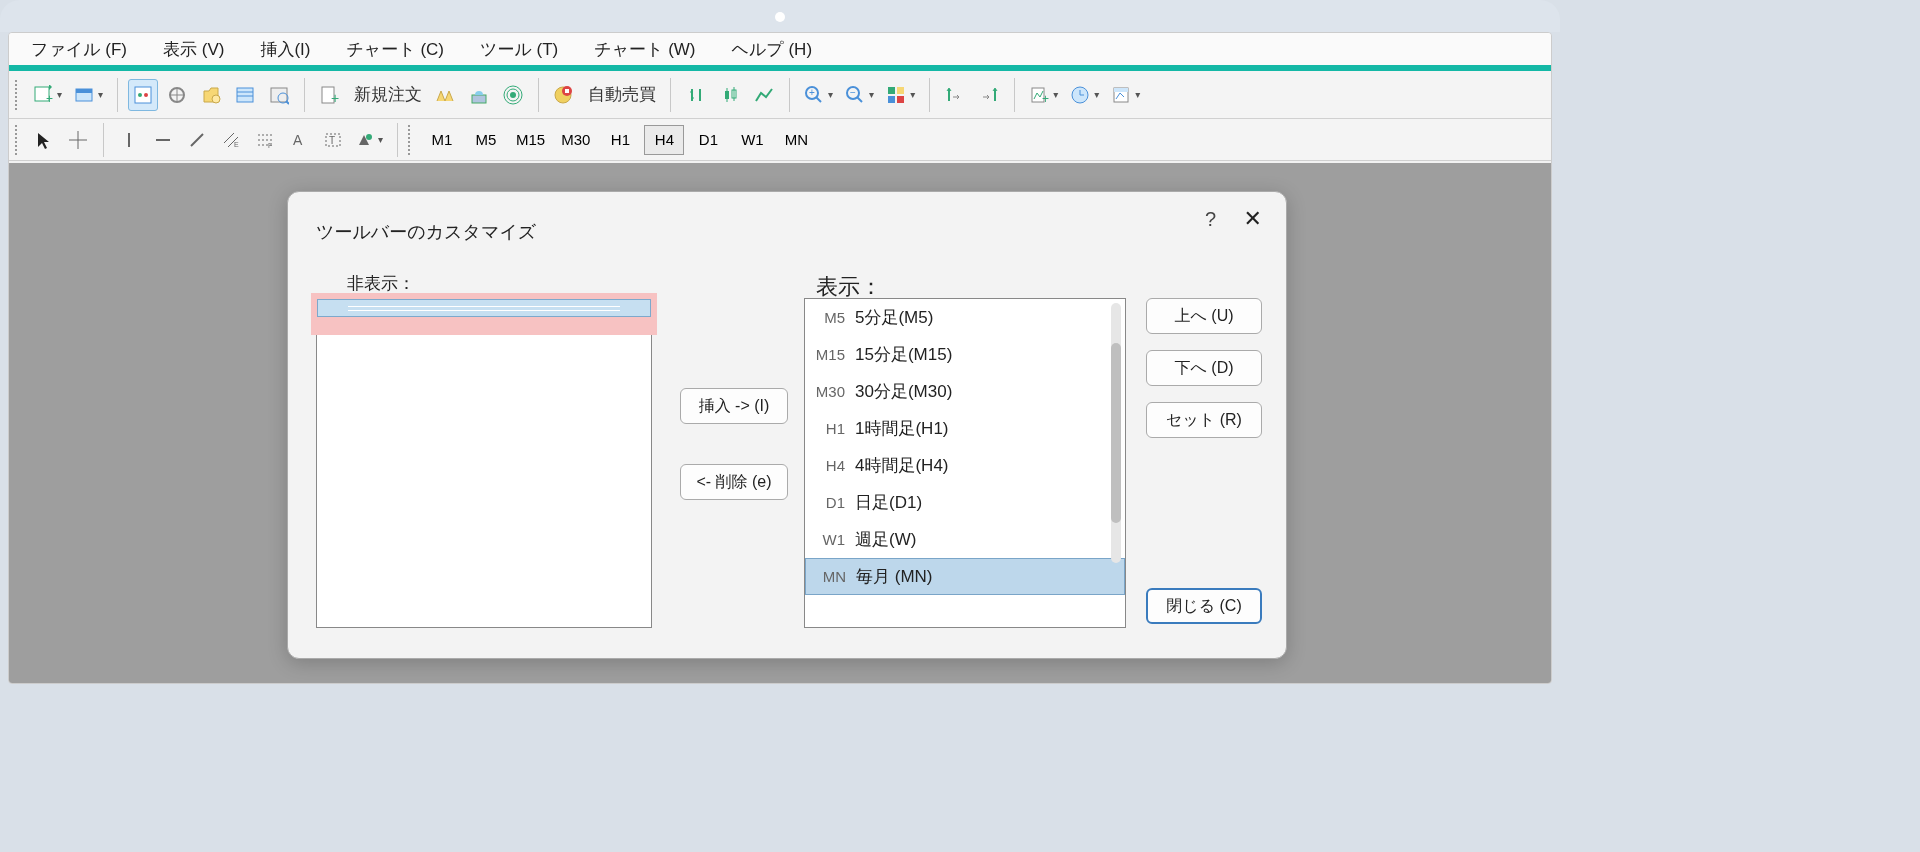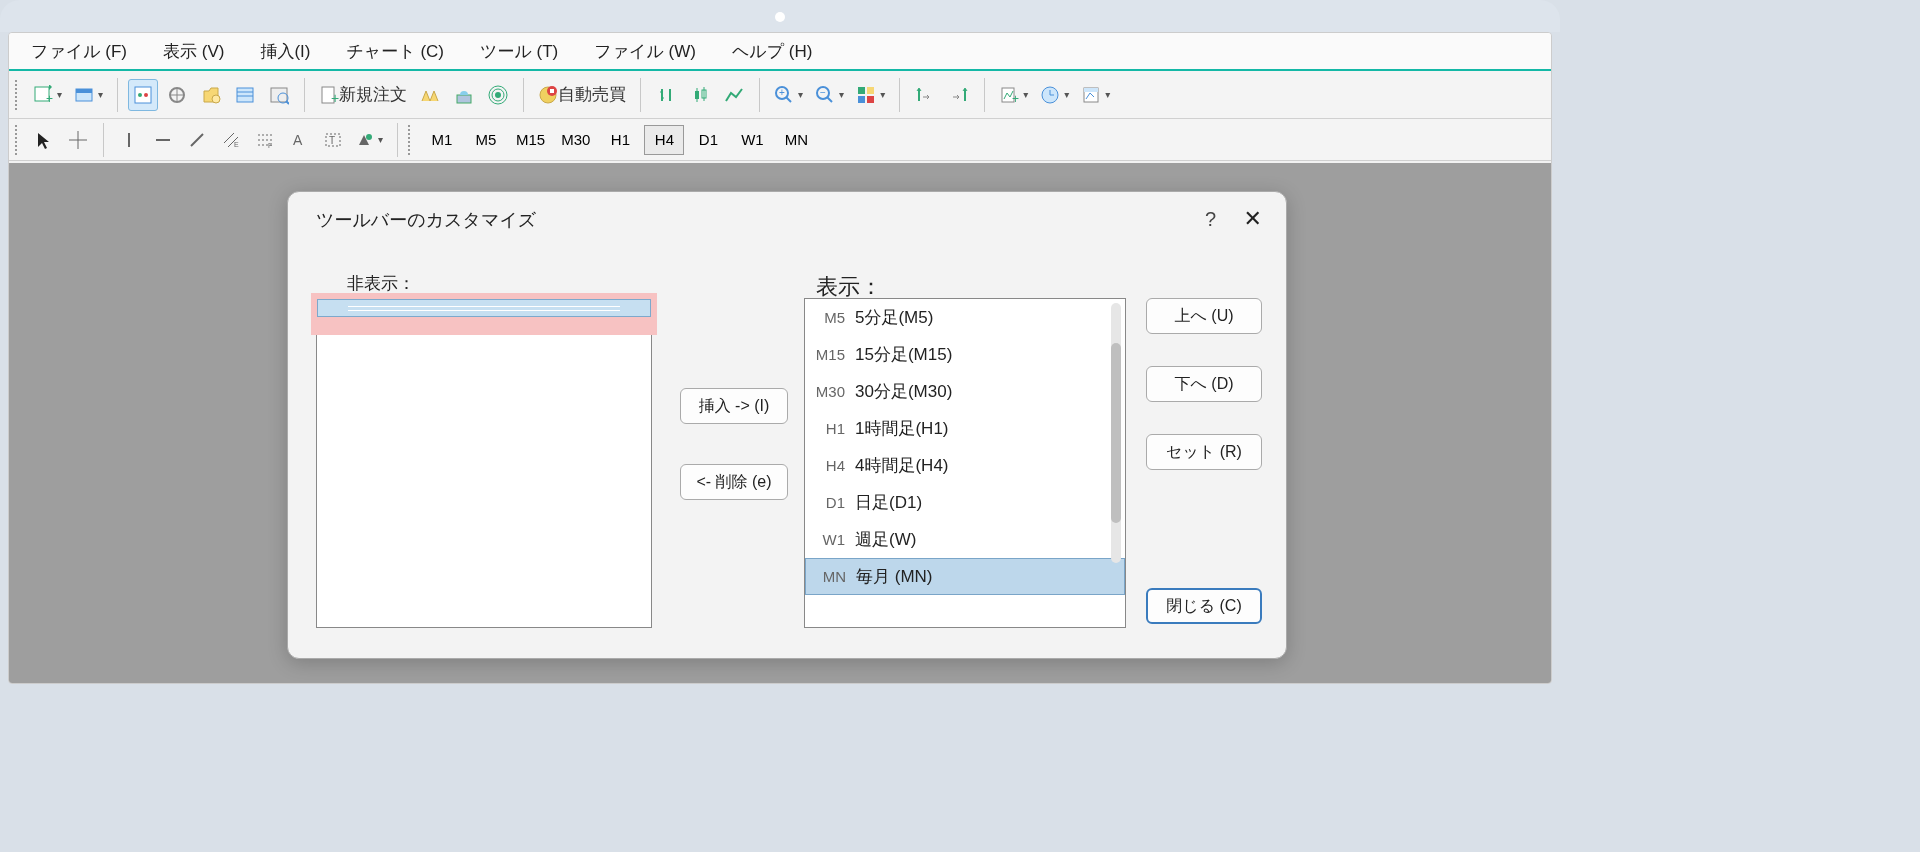--- a/index.html
+++ b/index.html
@@ -3,38 +3,38 @@
 <meta charset="utf-8">
 <style>
 * { box-sizing: border-box; margin: 0; padding: 0; font-family: "Meiryo", "Yu Gothic", sans-serif; }
 body { background: #d9e0e8; width: 1560px; height: 692px; position: relative; overflow: hidden; }
 
 .window-chrome { position: absolute; top: 0; left: 0; right: 0; height: 32px; background: #dde4ec; border-radius: 20px 20px 0 0; }
 .window-dot { position: absolute; top: 12px; left: 50%; transform: translateX(-50%); width: 10px; height: 10px; background: #fff; border-radius: 50%; }
 
 .app { position: absolute; top: 32px; left: 8px; right: 8px; bottom: 8px; background: #f2f2f2; border: 1px solid #ccc; border-radius: 4px; overflow: hidden; }
 
-.menubar { height: 38px; background: #fafafa; border-bottom: 2px solid #14b8a6; display: flex; align-items: center; padding: 0 4px; font-size: 17px; color: #222; }
+.menubar { height: 38px; background: #fafafa; border-bottom: 6px solid #14b8a6; display: flex; align-items: center; padding: 0 4px; font-size: 17px; color: #222; }
 .menubar span { padding: 0 18px; cursor: default; }
 
 .toolbar { height: 48px; background: #f4f4f4; border-bottom: 1px solid #d0d0d0; display: flex; align-items: center; padding: 0 6px; gap: 4px; }
 .toolbar2 { height: 42px; background: #f4f4f4; border-bottom: 1px solid #d0d0d0; display: flex; align-items: center; padding: 0 6px; gap: 4px; }
 .tb-sep { width: 1px; height: 34px; background: #c8c8c8; margin: 0 6px; }
 .tb-handle { width: 6px; height: 30px; border-left: 2px dotted #999; margin-right: 4px; }
 .tb-btn { min-width: 30px; height: 32px; display: flex; align-items: center; justify-content: center; padding: 0 4px; border-radius: 3px; }
 .tb-btn.active { background: #d4e9fa; border: 1px solid #7fb8e0; }
 .tb-btn.dd::after { content: "▾"; font-size: 10px; color: #555; margin-left: 4px; }
-.tb-label { font-size: 17px; color: #333; margin-left: 0; }
+.tb-label { font-size: 17px; color: #333; margin-left: 15px; }
 .tf-btn { min-width: 40px; height: 30px; display: flex; align-items: center; justify-content: center; font-size: 15px; color: #000000; padding: 0 6px; }
 .tf-btn.active { border: 1px solid #999; background: #eaeaea; }
 
 .canvas { position: absolute; top: 130px; left: 0; right: 0; bottom: 0; background: #9e9e9e; }
 
 .dialog { position: absolute; top: 158px; left: 278px; width: 1000px; height: 468px; background: #f3f3f3; border: 1px solid #aaa; border-radius: 12px; box-shadow: 0 4px 20px rgba(0,0,0,0.2); }
-.dlg-title { position: absolute; top: 16px; left: 28px; font-size: 18px; color: #222; }
+.dlg-title { position: absolute; top: 28px; left: 28px; font-size: 18px; color: #222; }
 .dlg-help { position: absolute; top: 16px; right: 70px; font-size: 20px; color: #444; cursor: default; }
 .dlg-close { position: absolute; top: 14px; right: 24px; font-size: 22px; color: #222; cursor: default; font-weight: 300; }
 
 .dlg-label-hidden { position: absolute; top: 80px; left: 28px; font-size: 17px; color: #222; margin-left: 31px; }
 .dlg-label-shown { position: absolute; top: 80px; left: 528px; font-size: 22px; color: #222; }
 
 .list-hidden { position: absolute; top: 106px; left: 28px; width: 336px; height: 330px; background: #fff; border: 1px solid #888; }
 .pink-box { position: absolute; top: -6px; left: -6px; right: -6px; height: 42px; background: #f7c2c2; padding: 6px; }
 .sep-item { width: 100%; height: 18px; background: #c6dff1; border: 1px solid #7da9cc; position: relative; }
 .sep-item::before, .sep-item::after { content: ""; position: absolute; left: 30px; right: 30px; height: 1px; background: #fff; }
@@ -42,21 +42,21 @@
 .sep-item::after { top: 10px; }
 
 .list-shown { position: absolute; top: 106px; left: 516px; width: 322px; height: 330px; background: #fff; border: 1px solid #888; overflow: hidden; }
 .shown-row { height: 37px; display: flex; align-items: center; padding: 0 6px; font-size: 17px; color: #222; }
 .shown-row .code { width: 44px; text-align: right; padding-right: 10px; color: #666; font-size: 15px; }
 .shown-row.selected { background: #bdd7eb; border: 1px solid #7aa5c8; }
 .scroll-track { position: absolute; top: 4px; right: 4px; width: 10px; height: 260px; background: #e6e6e6; border-radius: 5px; }
 .scroll-thumb { position: absolute; top: 40px; width: 10px; height: 180px; background: #bfbfbf; border-radius: 5px; }
 
 .mid-buttons { position: absolute; top: 196px; left: 392px; width: 108px; display: flex; flex-direction: column; gap: 40px; }
-.right-buttons { position: absolute; top: 106px; right: 24px; width: 116px; display: flex; flex-direction: column; gap: 32px; }
+.right-buttons { position: absolute; top: 106px; right: 24px; width: 116px; display: flex; flex-direction: column; gap: 16px; }
 .dlg-btn { height: 36px; background: #fdfdfd; border: 1px solid #aaa; border-radius: 6px; font-size: 16px; color: #222; display: flex; align-items: center; justify-content: center; cursor: default; }
 .dlg-btn.primary { border: 2px solid #3a7bbd; }
 .close-wrap { position: absolute; right: 24px; bottom: 34px; width: 116px; }
 
 svg { display: block; }
 </style>
 </head>
 <body>
 
 <div class="window-chrome">
@@ -64,21 +64,21 @@
 </div>
 
 <div class="app">
 
   <div class="menubar">
     <span>ファイル (F)</span>
     <span>表示 (V)</span>
     <span>挿入(I)</span>
     <span>チャート (C)</span>
     <span>ツール (T)</span>
-    <span>ファイル (W)</span>
+    <span>チャート (W)</span>
     <span>ヘルプ (H)</span>
   </div>
 
   <div class="toolbar">
     <div class="tb-handle"></div>
     <div class="tb-btn dd">
         <svg width="20" height="20">
           <rect x="2" y="2" width="14" height="14" fill="#fff" stroke="#3a7"></rect>
           <path d="M13 2 l6 0 l-3 -3 l0 6 l3 -3" fill="#3a7"></path>
           <text x="13" y="18" font-size="12" fill="#3a7">+</text>

